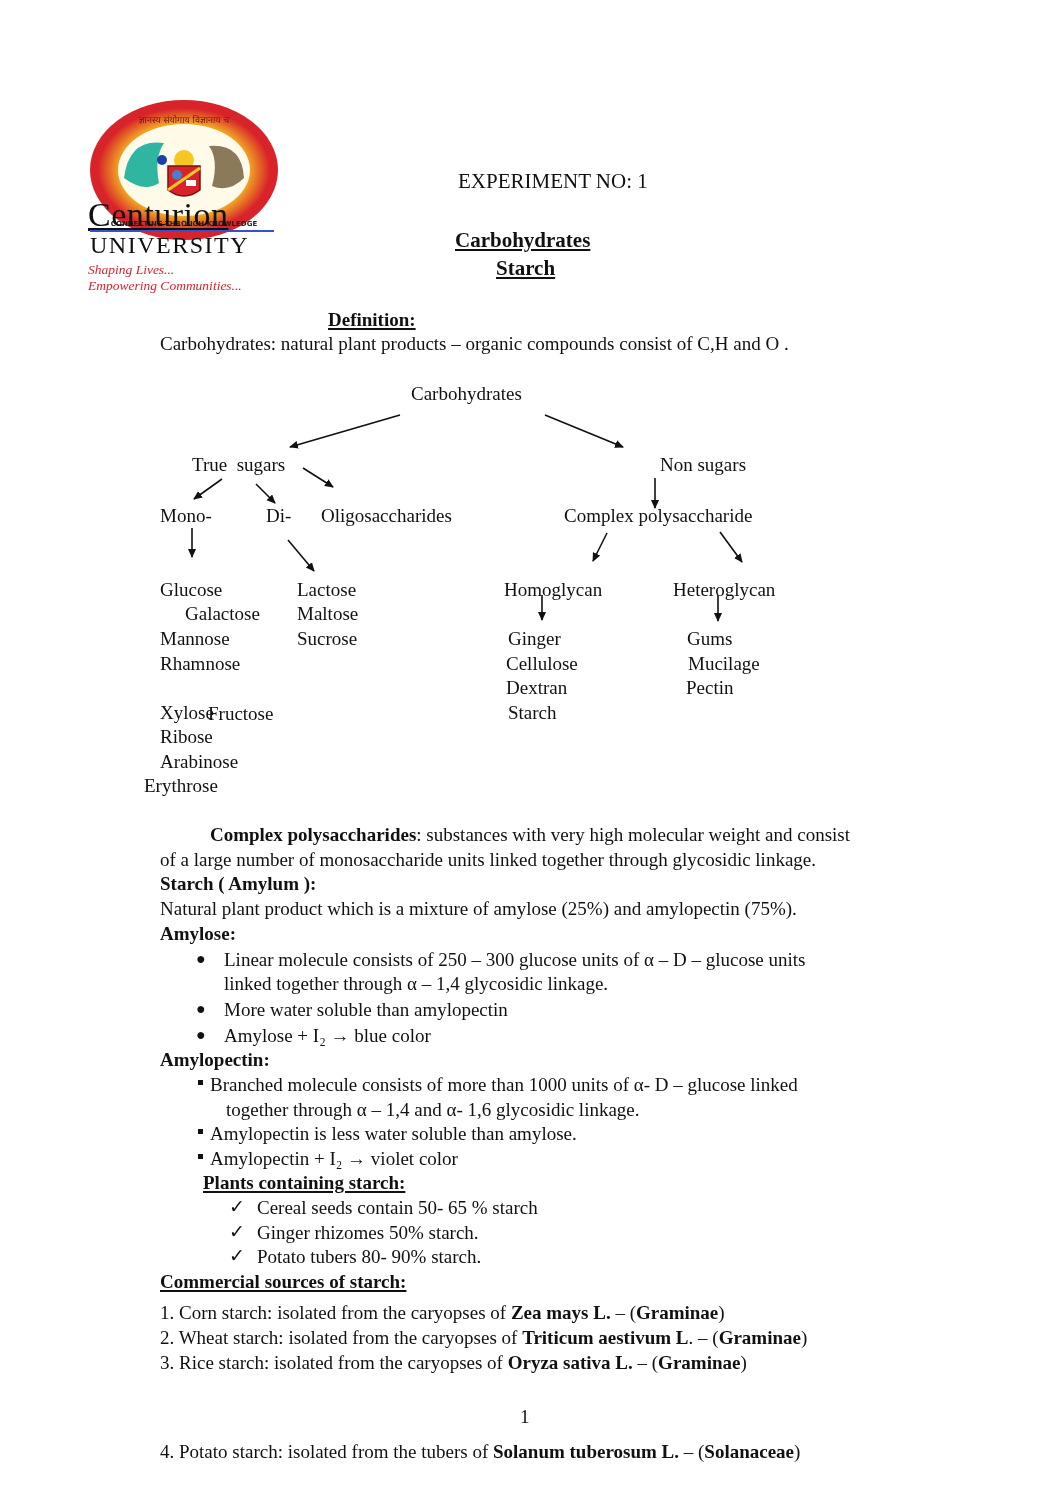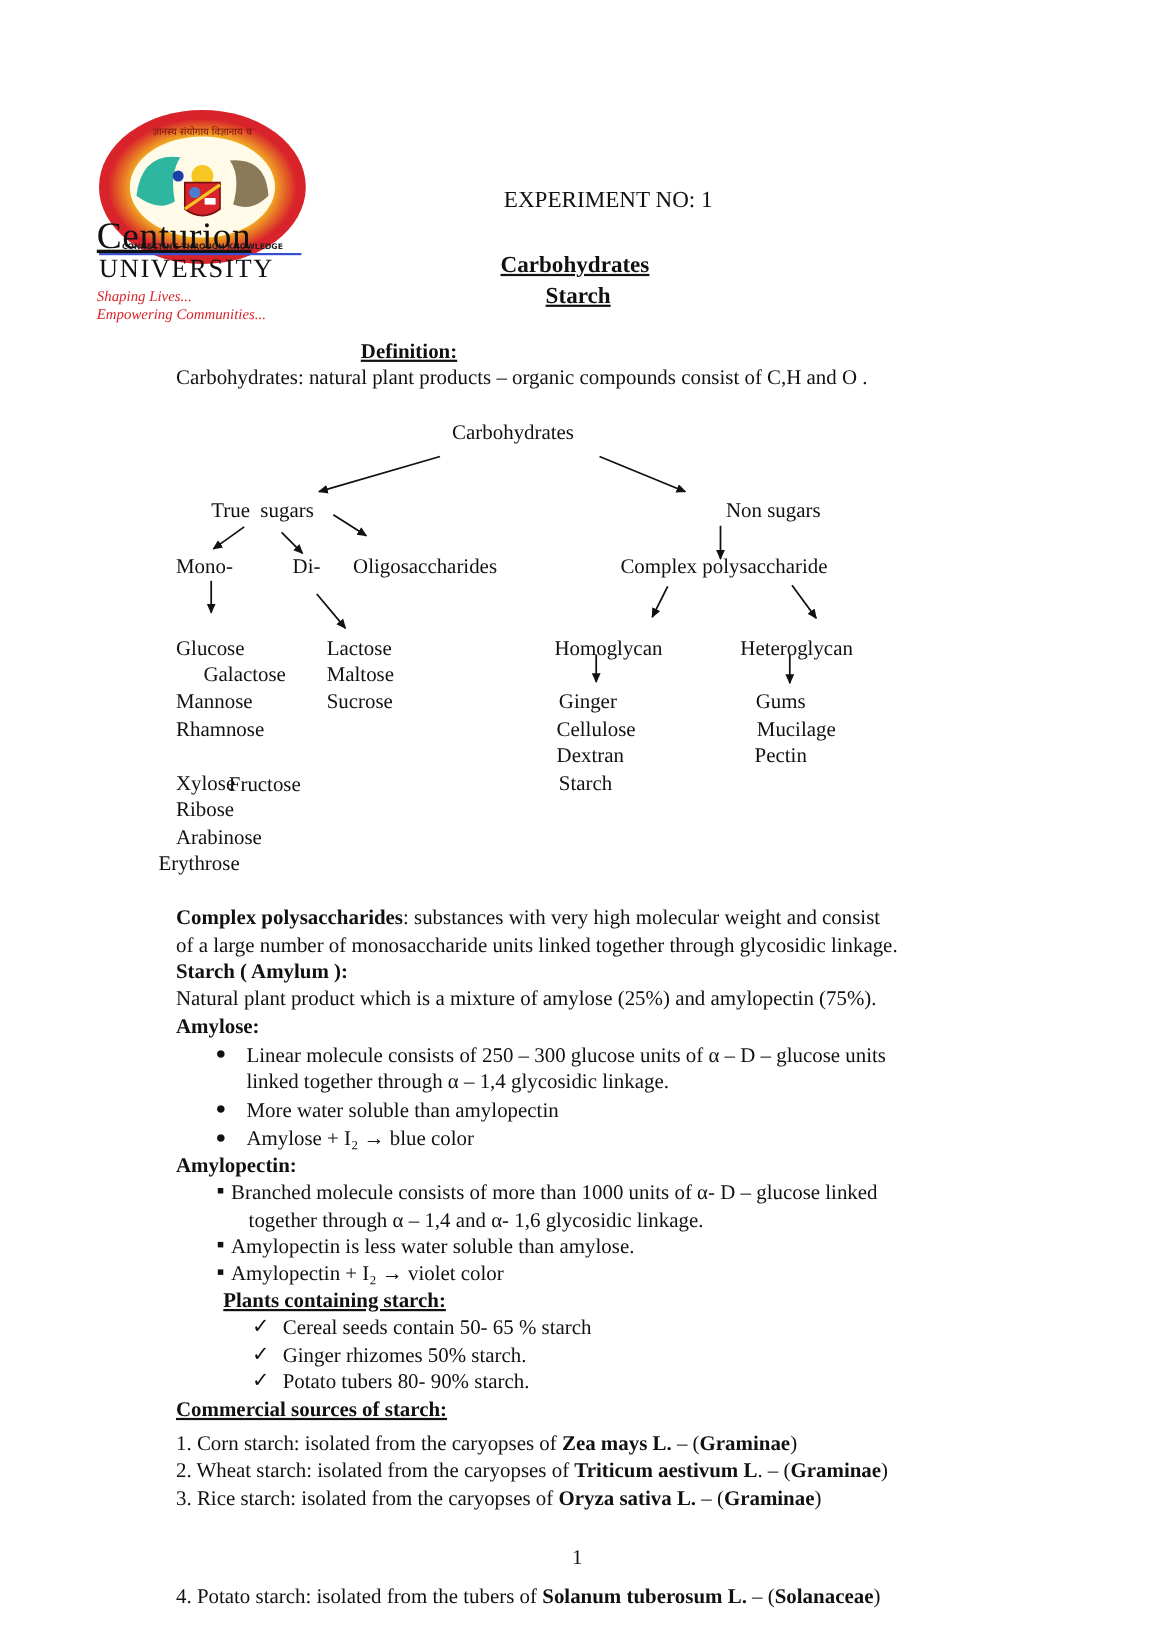--- a/index.html
+++ b/index.html
@@ -124,21 +124,21 @@
 <div class="abs" style="left:508px; top:629px;">Ginger</div>
 <div class="abs" style="left:506px; top:654px;">Cellulose</div>
 <div class="abs" style="left:506px; top:678px;">Dextran</div>
 <div class="abs" style="left:508px; top:703px;">Starch</div>
 
 <div class="abs" style="left:687px; top:629px;">Gums</div>
 <div class="abs" style="left:688px; top:654px;">Mucilage</div>
 <div class="abs" style="left:686px; top:678px;">Pectin</div>
 
 <div class="abs" style="left:160px; top:825px; width:740px; white-space:normal;">
-  <div style="display:flex; justify-content:flex-start; width:740px;">
+  <div style="display:flex; justify-content:center; width:740px;">
     <span><b>Complex polysaccharides</b><span>: substances with very high molecular weight and consist</span></span>
   </div>
 </div>
 <div class="abs" style="left:160px; top:850px;">of a large number of monosaccharide units linked together through glycosidic linkage.</div>
 
 <div class="abs b" style="left:160px; top:874px;">Starch ( Amylum ):</div>
 <div class="abs" style="left:160px; top:899px;">Natural plant product which is a mixture of amylose (25%) and amylopectin (75%).</div>
 
 <div class="abs b" style="left:160px; top:924px;">Amylose:</div>
 <div class="abs li-bullet" style="left:196px; top:951px;">●</div>

